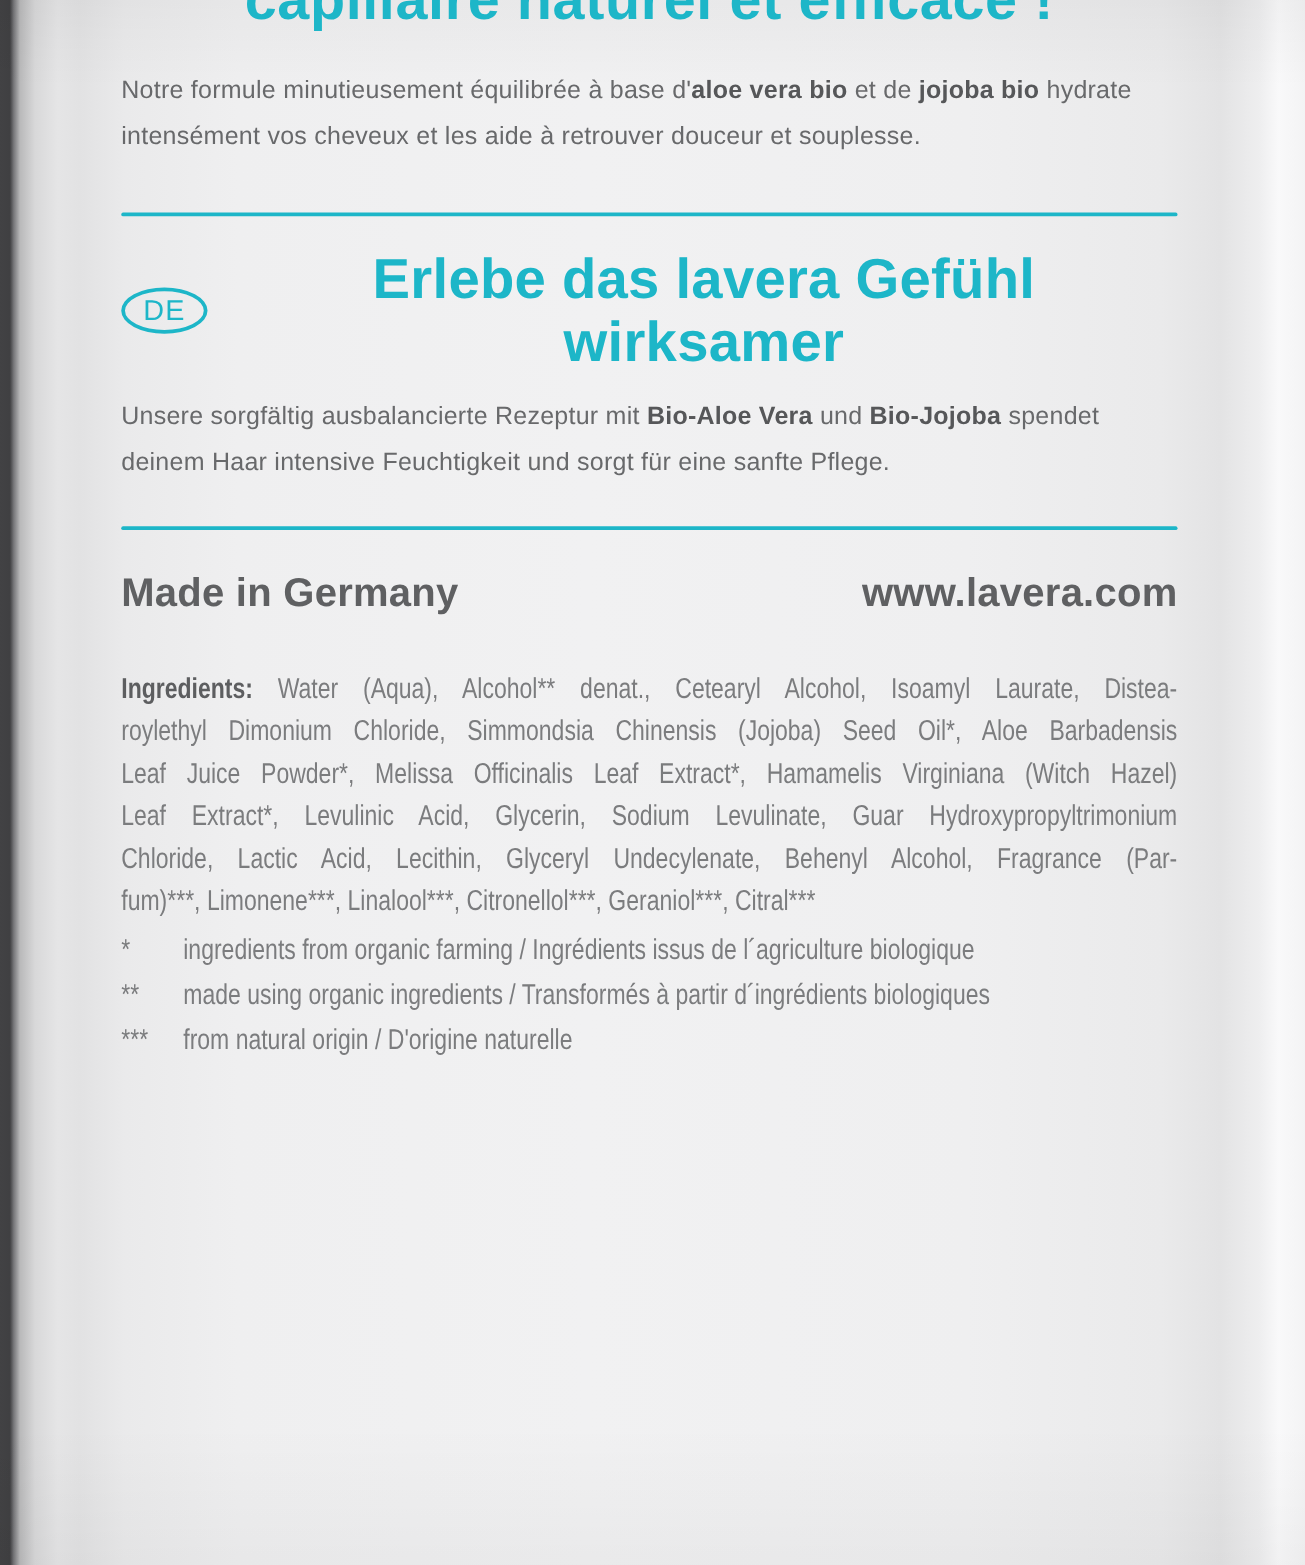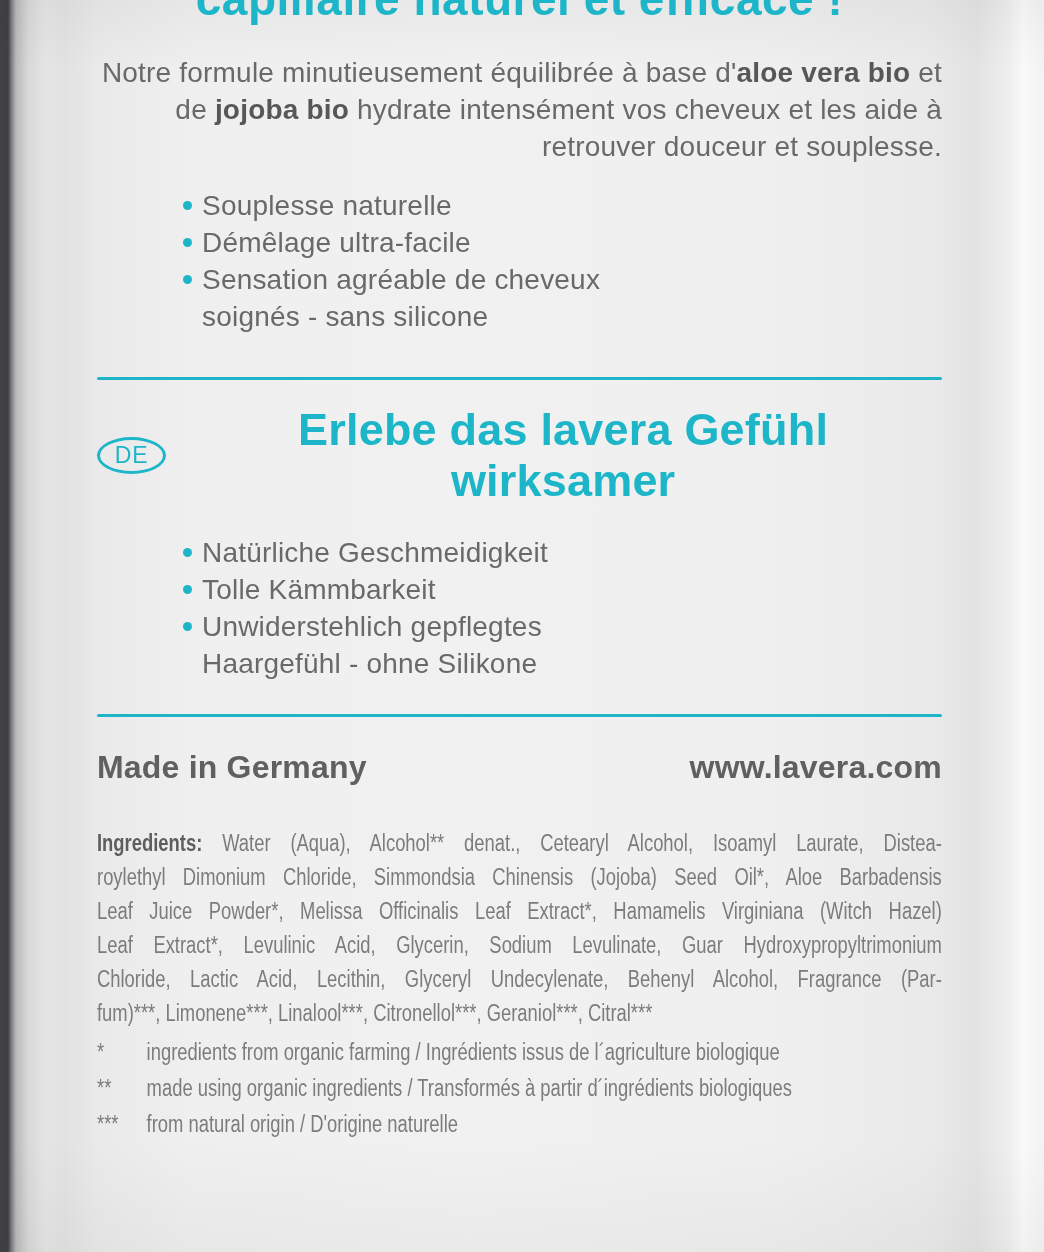--- a/index.html
+++ b/index.html
@@ -24,24 +24,23 @@
   .top-heading {
     margin-top: -26px;
     font-size: 46px; line-height: 50px; font-weight: 700;
     letter-spacing: 0.5px;
     color: var(--teal, #1db6c8);
     text-align: center;
     white-space: nowrap;
   }
   
   .para {
-    margin: 0; font-size: 28px; line-height: 37px;
+    margin: 0; font-size: 20px; line-height: 37px;
     color: var(--body, #68696b);
     letter-spacing: 0.2px;
-    text-align: right;
   }
   .para .b { font-weight: 700; color: var(--body_bold, #565759); }
   .fr-para { margin-top: 30px; }
   .de-para { margin-top: 16px; }
   
   .bullets {
     list-style: none; margin: 0; padding: 0;
     margin-left: 86px; font-size: 28px; line-height: 37px;
     letter-spacing: 0.2px;
   }
@@ -101,59 +100,32 @@
 </style>
 </head>
 <body>
 
 <div class="content">
 
   <div class="top-heading">capillaire naturel et efficace !</div>
 
   <p class="para fr-para"><span>Notre formule minutieusement équilibrée à base d'</span><span class="b">aloe vera bio</span><span> et de </span><span class="b">jojoba bio</span><span> hydrate intensément vos cheveux et les aide à retrouver douceur et souplesse.</span></p>
 
-  <ul class="bullets fr-bullets">
-    <li>
-      <span class="dot"></span>
-      <span class="bt">Souplesse naturelle</span>
-    </li>
-    <li>
-      <span class="dot"></span>
-      <span class="bt">Démêlage ultra-facile</span>
-    </li>
-    <li>
-      <span class="dot"></span>
-      <span class="bt">Sensation agréable de cheveux soignés - sans silicone</span>
-    </li>
-  </ul>
 
   <div class="divider divider-1"></div>
 
   <div class="de-heading">
     <div class="de-h-line1">
       <span class="de-badge">DE</span>
       <span class="de-h-text">Erlebe das lavera Gefühl wirksamer</span>
     </div>
   </div>
 
+  <p class="para de-para"><span>Unsere sorgfältig ausbalancierte Rezeptur mit </span><span class="b">Bio-Aloe Vera</span><span> und </span><span class="b">Bio-Jojoba</span><span> spendet deinem Haar intensive Feuchtigkeit und sorgt für eine sanfte Pflege.</span></p>
 
-  <ul class="bullets de-bullets">
-    <li>
-      <span class="dot"></span>
-      <span class="bt">Natürliche Geschmeidigkeit</span>
-    </li>
-    <li>
-      <span class="dot"></span>
-      <span class="bt">Tolle Kämmbarkeit</span>
-    </li>
-    <li>
-      <span class="dot"></span>
-      <span class="bt">Unwiderstehlich gepflegtes Haargefühl - ohne Silikone</span>
-    </li>
-  </ul>
 
   <div class="divider divider-2"></div>
 
   <div class="made-row">
     <span>Made in Germany</span>
     <span>www.lavera.com</span>
   </div>
 
   <div class="ingredients cond">
     <div class="ing-line"><span class="ing-label">Ingredients:</span><span> Water (Aqua), Alcohol** denat., Cetearyl Alcohol, Isoamyl Laurate, Distea-</span></div>

